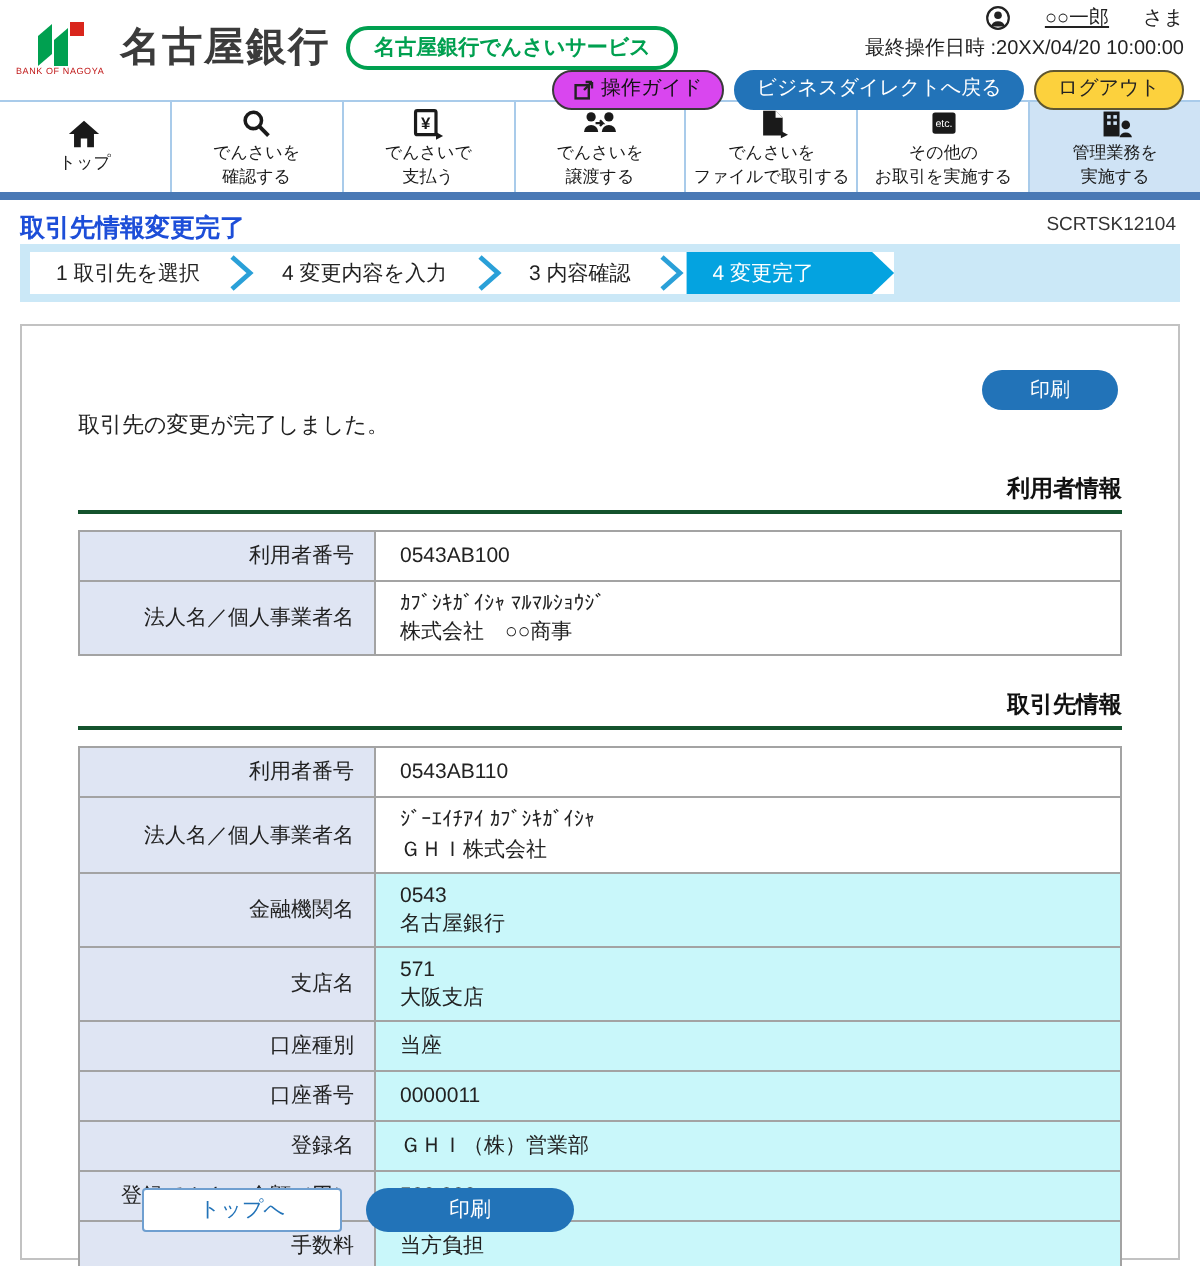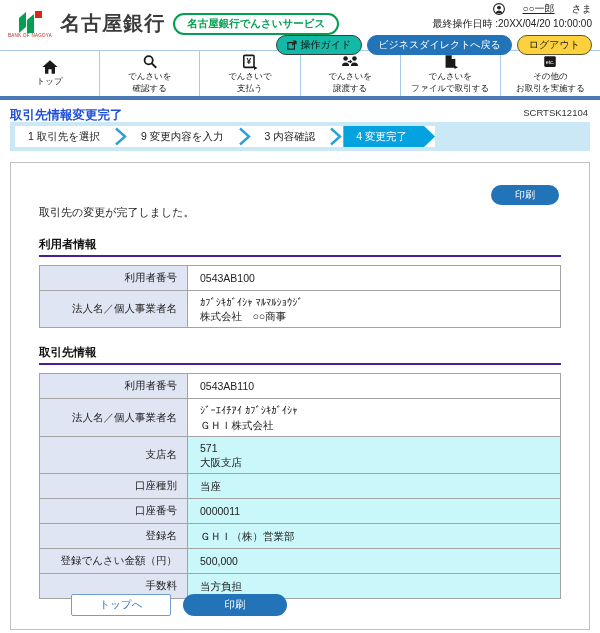--- a/index.html
+++ b/index.html
@@ -14,21 +14,21 @@
   .bank-name { font-size:20px; font-weight:bold; color:#3b3b3b; letter-spacing:1px; }
   .service-badge { border:2px solid #00a050; color:#00a050; border-radius:13px;
     padding:2px 12px; font-size:10.5px; font-weight:bold; white-space:nowrap; }
   .header-right { position:absolute; right:8px; top:2px; text-align:right; font-size:10px; color:#222; }
   .user-line { display:flex; justify-content:flex-end; align-items:center; gap:17px; margin-bottom:1px; }
   .user-name { text-decoration:underline; }
   .ops-line { margin-bottom:4px; }
   .btn-row { display:flex; gap:5px; justify-content:flex-end; align-items:center; }
   .hdr-btn { font-size:10px; line-height:1; cursor:pointer; white-space:nowrap;
     display:flex; align-items:center; gap:4px; }
-  .guide-btn { background:#14b8a6; border:1.5px solid #3a3a3a; border-radius:11px; padding:4px 10px; color:#111; }
+  .guide-btn { background:#d946ef; border:1.5px solid #3a3a3a; border-radius:11px; padding:4px 10px; color:#111; }
   .back-btn { background:#2273b8; border:1.5px solid #2273b8; color:#fff; border-radius:11px; padding:4px 10px; }
   .logout-btn { background:#fcd13d; border:1.5px solid #5f5630; color:#222; border-radius:11px; padding:4px 11px; }
 
   
   .nav { display:flex; border-top:1px solid #a9cbea; border-bottom:4px solid #4a79b5; height:50px; }
   .nav-item { flex:1; border-right:1px solid #a9cbea; display:flex; flex-direction:column;
     align-items:center; justify-content:center; gap:1px; font-size:8.5px; line-height:1.25;
     text-align:center; color:#1a1a1a; cursor:pointer; padding:2px 1px; }
   .nav-item:last-child { border-right:none; }
   .nav-item.active { background:#cfe3f5; }
@@ -37,33 +37,33 @@
   
   .title-row { position:relative; padding:5px 10px 3px; height:22px; }
   .page-title { font-size:12.5px; font-weight:bold; color:#1d4ed8; }
   .screen-id { position:absolute; right:12px; top:7px; font-size:9.5px; color:#333; }
 
   
   .steps-band { margin:0 10px; background:#cbe8f7; padding:4px 5px; display:flex; align-items:center; }
   .steps-strip { display:flex; align-items:stretch; background:#fff; height:21px; }
   .step { display:flex; align-items:center; padding:0 13px; font-size:10.5px; color:#222; background:#fff; white-space:nowrap; }
   .step-sep { width:15px; display:flex; align-items:center; justify-content:center; background:#fff; }
-  .step.active { background:#04a3e0; color:#fff; padding-right:28px;
+  .step.active { background:#04a3e0; color:#fff; padding-right:40px;
     clip-path:polygon(0 0, calc(100% - 11px) 0, 100% 50%, calc(100% - 11px) 100%, 0 100%); }
 
   
   .content-box { position:relative; margin:11px 10px 0; border:1px solid #c2c2c2;
     height:468px; padding:16px 28px 14px; }
   .print-top { position:absolute; top:22px; right:30px; width:68px; height:20px;
     background:#2273b8; color:#fff; border:none; border-radius:10px; font-size:10px;
     display:flex; align-items:center; justify-content:center; cursor:pointer; }
   .message { margin-top:26px; font-size:11px; color:#222; }
   .section { margin-top:17px; }
   .section-title { font-size:11.5px; font-weight:bold; color:#111;
-    border-bottom:2px solid #4c1d95; padding-bottom:3px; margin-bottom:8px; }
+    border-bottom:2px solid #14532d; padding-bottom:3px; margin-bottom:8px;text-align:right; }
   table.info-table { width:100%; border-collapse:collapse; font-size:10.5px; }
   table.info-table th { width:148px; background:#dfe5f3; border:1px solid #a3a3a3;
     text-align:right; font-weight:normal; padding:5px 10px; color:#222; vertical-align:middle; }
   table.info-table td { border:1px solid #a3a3a3; padding:4px 12px; white-space:pre-line;
     color:#222; vertical-align:middle; line-height:1.35; }
   table.info-table td.highlight { background:#c9f7fa; }
   .bottom-buttons { position:absolute; bottom:13px; left:28px; display:flex; gap:12px;padding-left:32px; }
   .top-btn { width:100px; height:22px; border:1px solid #6f9fd0; color:#2273b8; background:#fff;
     font-size:10.5px; border-radius:2px; display:flex; align-items:center; justify-content:center; cursor:pointer; }
   .print-bottom { width:104px; height:22px; background:#2273b8; color:#fff; border:none;
@@ -168,36 +168,51 @@
   <div class="nav-item">
     <span class="nav-icon">
       <svg width="18" height="16" viewBox="0 0 20 18">
           <rect x="3.5" y="2.5" width="13" height="12" rx="1.5" fill="#1a1a1a"></rect>
           <text x="10" y="10.7" font-size="6" text-anchor="middle" fill="#fff">etc.</text>
         </svg>
     </span>
     <span>その他の</span>
     <span>お取引を実施する</span>
   </div>
+  <div class="nav-item active">
+    <span class="nav-icon">
+      <svg width="20" height="16" viewBox="0 0 22 18">
+          <rect x="4" y="2" width="9" height="14" fill="#1a1a1a"></rect>
+          <rect x="6" y="4" width="2" height="2" fill="#cfe3f5"></rect>
+          <rect x="9.5" y="4" width="2" height="2" fill="#cfe3f5"></rect>
+          <rect x="6" y="7.5" width="2" height="2" fill="#cfe3f5"></rect>
+          <rect x="9.5" y="7.5" width="2" height="2" fill="#cfe3f5"></rect>
+          <circle cx="16.5" cy="9.5" r="2.4" fill="#1a1a1a"></circle>
+          <path d="M13 16.5 a3.6 3.6 0 0 1 7 0 Z" fill="#1a1a1a"></path>
+        </svg>
+    </span>
+    <span>管理業務を</span>
+    <span>実施する</span>
+  </div>
 </div>
 
 <div class="title-row">
   <span class="page-title">取引先情報変更完了</span>
   <span class="screen-id">SCRTSK12104</span>
 </div>
 
 <div class="steps-band">
   <div class="steps-strip">
     <div class="step">1 取引先を選択</div>
     <div class="step-sep">
       <svg width="13" height="19" viewBox="0 0 13 19">
           <polyline points="2,1.5 11,9.5 2,17.5" fill="none" stroke="#2aa0d8" stroke-width="2.4"></polyline>
         </svg>
     </div>
-    <div class="step">9 変更内容を入力</div>
+    <div class="step">4 変更内容を入力</div>
     <div class="step-sep">
       <svg width="13" height="19" viewBox="0 0 13 19">
           <polyline points="2,1.5 11,9.5 2,17.5" fill="none" stroke="#2aa0d8" stroke-width="2.4"></polyline>
         </svg>
     </div>
     <div class="step">3 内容確認</div>
     <div class="step-sep">
       <svg width="13" height="19" viewBox="0 0 13 19">
           <polyline points="2,1.5 11,9.5 2,17.5" fill="none" stroke="#2aa0d8" stroke-width="2.4"></polyline>
         </svg>
@@ -235,20 +250,25 @@
           <tr>
         <th>利用者番号</th>
         <td>0543AB110</td>
       </tr>
       <tr>
         <th>法人名／個人事業者名</th>
         <td>ｼﾞｰｴｲﾁｱｲ ｶﾌﾞｼｷｶﾞｲｼｬ
 ＧＨＩ株式会社</td>
       </tr>
       <tr>
+        <th>金融機関名</th>
+        <td class="highlight">0543
+名古屋銀行</td>
+      </tr>
+      <tr>
         <th>支店名</th>
         <td class="highlight">571
 大阪支店</td>
       </tr>
       <tr>
         <th>口座種別</th>
         <td class="highlight">当座</td>
       </tr>
       <tr>
         <th>口座番号</th>

